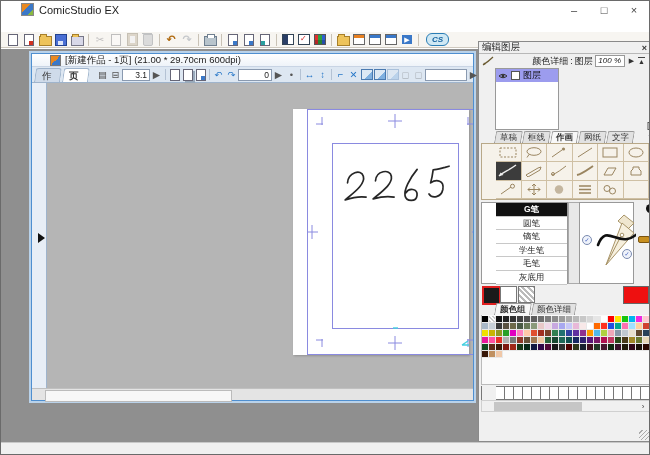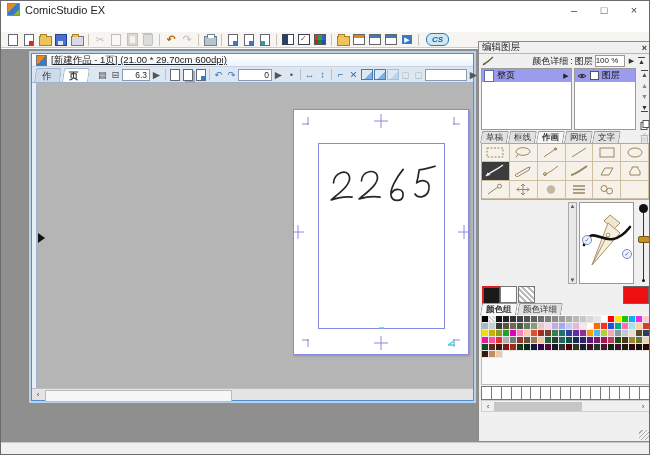--- a/index.html
+++ b/index.html
@@ -1,17 +1,17 @@
 <!DOCTYPE html>
 <html><head>
 <meta charset="utf-8">
 <style>
   html,body{margin:0;padding:0;background:#d8d8d8;font-family:"Liberation Sans","DejaVu Sans",sans-serif;}
   #app{position:relative;width:650px;height:455px;background:#ffffff;border:1px solid #6a6a6a;box-sizing:border-box;overflow:hidden;font-size:11px;color:#111;}
-  .abs{position:absolute;box-sizing:border-box;}
+  .abs{position:absolute;box-sizing:border-box;padding-left:14px;}
   
   #titlebar{left:0;top:0;width:100%;height:17px;background:#ffffff;display:flex;align-items:center;}
   #app-icon{width:11px;height:11px;margin:0 5px 0 6px;background:linear-gradient(135deg,#e88820 0 40%,#3a78c8 40% 75%,#88b840 75%);border:1px solid #888;}
   #title-text{font-size:11px;color:#222;}
   #win-controls{margin-left:auto;display:flex;height:100%;}
   .winbtn{width:30px;height:100%;display:flex;align-items:center;justify-content:center;font-size:11px;color:#444;}
   
   #menubar{left:0;top:17px;width:100%;height:14px;background:#ffffff;display:flex;align-items:center;padding-left:6px;}
   .menu-item{margin-right:11px;font-size:10.5px;color:#222;white-space:nowrap;}
   
@@ -44,21 +44,21 @@
   .trashic::before{content:"";position:absolute;left:-2px;top:-2px;width:10px;height:1px;background:#66708a;}
   .clipic{display:inline-block;width:9px;height:11px;background:#c8a060;border:1px solid #8a6a30;position:relative;}
   .clipic::after{content:"";position:absolute;left:2px;top:2px;width:5px;height:7px;background:#eef;}
   #cs-badge{margin-left:4px;padding:0 5px;height:11px;line-height:11px;background:#cfe8f4;border:1px solid #2a7db5;border-radius:6px;color:#14629f;font-size:8px;font-weight:bold;font-style:italic;}
   
   #workspace{left:0;top:48px;width:650px;height:393px;background:#8f8f8f;}
   
   #docwin{left:30px;top:4px;width:443px;height:348px;background:#fff;border:1px solid #4f8fd0;box-shadow:0 0 0 2px #b9d2ea;}
   #doc-titlebar{left:0;top:0;width:100%;height:13px;background:linear-gradient(#ffffff,#eef3f9);display:flex;align-items:center;border-bottom:1px solid #c8d4e4;}
   #doc-icon{width:9px;height:9px;margin:0 4px;background:linear-gradient(135deg,#e88820 0 50%,#3a78c8 50%);border:1px solid #777;}
-  #doc-title{font-size:9.5px;color:#222;white-space:nowrap;text-decoration:underline;}
+  #doc-title{font-size:9.5px;color:#222;white-space:nowrap;}
   #doc-tabbar{left:0;top:13px;width:100%;height:16px;background:#dde7f2;border-bottom:1px solid #9fb4cc;display:flex;align-items:flex-end;padding-left:3px;}
   .doc-tab{height:13px;line-height:13px;padding:0 7px;font-size:9.5px;border:1px solid #9fb4cc;border-bottom:none;border-radius:3px 3px 0 0;background:#cfdbea;color:#333;margin-right:2px;transform:skewX(-8deg);}
   .doc-tab .lbl{display:inline-block;transform:skewX(8deg);}
   .doc-tab.sel{background:#ffffff;font-weight:bold;}
   .dtb-icons{display:flex;align-items:center;height:100%;margin-left:6px;}
   .dtb-btn{min-width:13px;height:13px;display:flex;align-items:center;justify-content:center;font-size:9.5px;color:#2878c8;}
   .dtb-btn.gray{color:#555;}
   .dtb-btn.disabled{opacity:.35;}
   .dtb-input{width:24px;height:10px;border:1px solid #8a9ab0;background:#fff;font-size:8.5px;text-align:right;padding:0 2px;color:#222;}
   .dtb-sep{width:1px;height:11px;background:#b4c2d4;margin:0 2px;}
@@ -73,21 +73,21 @@
   #doc-hscroll{left:0;top:334px;width:441px;height:12px;background:#e4e4e4;border-top:1px solid #c0c0c0;display:flex;align-items:center;}
   #doc-hthumb{position:absolute;left:13px;top:1px;width:185px;height:10px;background:#f7f7f7;border:1px solid #bbb;}
   .scr-arr{width:12px;text-align:center;font-size:8px;color:#444;}
   
   #panel{left:477px;top:40px;width:173px;height:401px;background:#f0f0f0;border:1px solid #8a8a8a;}
   #panel-header{left:0;top:0;width:100%;height:12px;background:#f0f0f0;border-bottom:1px solid #b8b8b8;display:flex;align-items:center;padding:0 3px;}
   #panel-title{font-size:9.5px;color:#222;}
   #panel-close{margin-left:auto;font-size:9px;color:#333;font-weight:bold;}
   #edit-row{left:0;top:12px;width:100%;height:14px;display:flex;align-items:center;padding:0 3px;font-size:9px;color:#222;}
   #edit-row .spacer{flex:1;}
-  #opacity-box{width:28px;height:10px;border:1px solid #999;background:#fff;font-size:8px;text-align:left;line-height:10px;margin:0 2px;}
+  #opacity-box{width:28px;height:10px;border:1px solid #999;background:#fff;font-size:8px;text-align:center;line-height:10px;margin:0 2px;font-style:italic;}
   .mini-arr{font-size:7px;color:#333;margin:0 2px;}
   #panes{left:2px;top:26px;width:155px;height:60px;display:flex;}
   .pane{background:#fff;border:1px solid #999;height:100%;overflow:hidden;}
   #pane-left{width:91px;margin-right:2px;}
   #pane-right{width:62px;}
   .layer-row{height:13px;display:flex;align-items:center;background:#9c9cee;font-size:9px;color:#111;padding:0 2px;}
   .layer-row .tailarr{margin-left:auto;font-size:7px;color:#222;}
   .lyr-ic{display:inline-block;width:8px;height:10px;background:#fff;border:1px solid #5a6ac0;margin-right:3px;}
   .chkbox{display:inline-block;width:7px;height:7px;background:#fff;border:1px solid #555;margin:0 3px;}
   #icon-col{left:159px;top:26px;width:13px;height:100px;display:flex;flex-direction:column;align-items:center;font-size:7px;color:#444;}
@@ -256,21 +256,21 @@
       <div id="doc-titlebar" class="abs">
         <div id="doc-icon"></div>
         <span id="doc-title">[新建作品 - 1页] (21.00 * 29.70cm 600dpi)</span>
       </div>
       <div id="doc-tabbar" class="abs">
           <span class="doc-tab"><span class="lbl">作品</span></span>
           <span class="doc-tab sel"><span class="lbl">页面 ×</span></span>
           <div class="dtb-icons">
             <span class="dtb-btn gray">▤</span>
             <span class="dtb-btn gray">⊟</span>
-            <span class="dtb-input" style="width: 22px;">6.3</span>
+            <span class="dtb-input" style="width: 22px;">3.1</span>
             <span class="dtb-btn gray">▶</span>
             <span class="dtb-sep"></span>
             <span class="dtb-btn ">
               <span class="pgic"></span>
             </span>
             <span class="dtb-btn ">
               <span class="pgic" style="box-shadow:2px 2px 0 #9ab"></span>
             </span>
             <span class="dtb-btn ">
               <span class="pgic blue"></span>
@@ -368,27 +368,20 @@
         </svg>
       <span class="spacer"></span>
       <span>颜色详细</span>
       <span style="margin:0 2px">:</span>
       <span>图层</span>
       <span id="opacity-box">100 %</span>
       <span class="mini-arr">▶</span>
       <span class="mini-arr barline">▲</span>
     </div>
     <div id="panes" class="abs">
-      <div id="pane-left" class="pane">
-        <div class="layer-row">
-          <span class="lyr-ic"></span>
-          <span>整页</span>
-          <span class="tailarr">▶</span>
-        </div>
-      </div>
       <div id="pane-right" class="pane">
         <div class="layer-row">
           <svg width="10" height="8" viewBox="0 0 10 8">
               <path d="M1,4 Q5,0.5 9,4 Q5,7.5 1,4 Z" fill="none" stroke="#333"></path>
               <circle cx="5" cy="4" r="1.4" fill="#333"></circle>
             </svg>
           <span class="chkbox"></span>
           <span>图层</span>
         </div>
       </div>
@@ -506,20 +499,28 @@
           <svg width="22" height="13" viewBox="0 0 22 13">
             <circle cx="8" cy="5.5" r="3" fill="none" stroke="currentColor"></circle>
             <circle cx="13.5" cy="8" r="3" fill="none" stroke="currentColor"></circle>
           </svg>
         </div>
         <div class="tool-cell">
           <svg width="22" height="13" viewBox="0 0 22 13"></svg>
         </div>
       </div>
 
+    <div id="pen-list" class="abs">
+        <div class="pen-row sel">G笔</div>
+        <div class="pen-row">圆笔</div>
+        <div class="pen-row">镝笔</div>
+        <div class="pen-row">学生笔</div>
+        <div class="pen-row">毛笔</div>
+        <div class="pen-row">灰底用</div>
+      </div>
     <div id="pen-scroll" class="abs">
       <span>▲</span>
       <span>▼</span>
     </div>
     <div id="pen-preview" class="abs">
       <svg width="53" height="80" viewBox="0 0 53 80">
         <g stroke="#a89468" fill="#efe6cf" stroke-width="1">
           <path d="M30,12 l10,8 -6,6 -10,-8 z"></path>
           <path d="M12,62 L28,20 L40,30 Z" fill="#f6efdd"></path>
           <path d="M12,62 L27,33" fill="none"></path>

